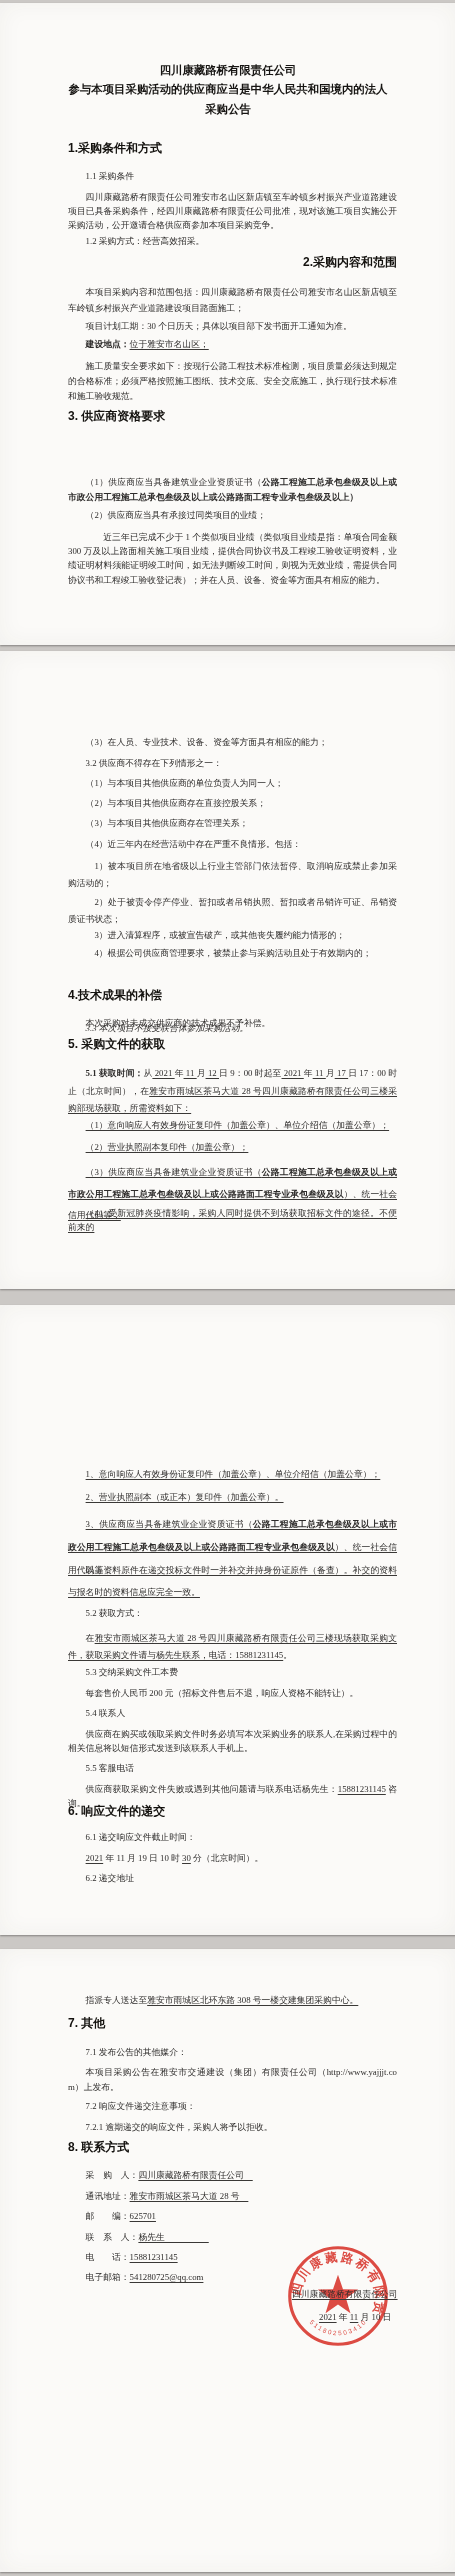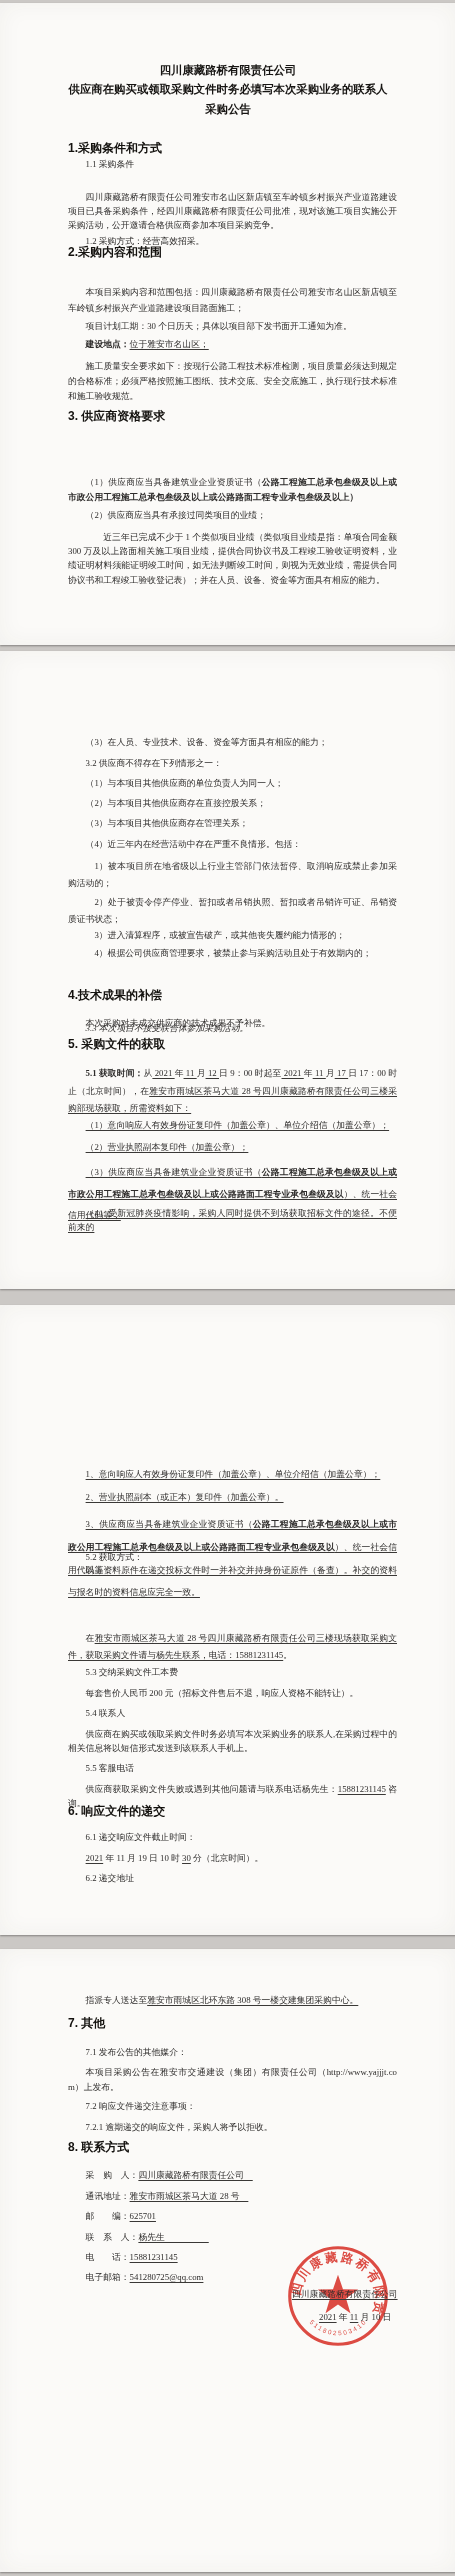--- a/index.html
+++ b/index.html
@@ -34,27 +34,27 @@
     </text>
     <text font-family="Liberation Sans, DejaVu Sans, sans-serif" font-size="12" fill="#d8342b">
       <textPath href="#arcSerial" startOffset="10" textLength="120" lengthAdjust="spacing">511802503410</textPath>
     </text>
   </svg>
 <div class="page" style="top: 3.4px; height: 642px;"></div>
     <div class="page" style="top: 651px; height: 638px;"></div>
     <div class="page" style="top: 1305px; height: 630px;"></div>
     <div class="page" style="top: 1949px; height: 623px;"></div>
     <div class="blk title" style="top: 64px;"><span class="seg">四川康藏路桥有限责任公司</span></div>
-    <div class="blk title" style="top: 83px;"><span class="seg">供应商在购买或领取采购文件时务必填写本次采购业务的联系人</span></div>
+    <div class="blk title" style="top: 83px;"><span class="seg">参与本项目采购活动的供应商应当是中华人民共和国境内的法人</span></div>
     <div class="blk title" style="top: 103px;"><span class="seg">采购公告</span></div>
     <div class="blk heading" style="top: 142px;"><span class="seg">1.采购条件和方式</span></div>
-    <div class="blk para" style="top: 158px; text-indent: 2em;"><span class="seg">1.1 采购条件</span></div>
+    <div class="blk para" style="top: 170px; text-indent: 2em;"><span class="seg">1.1 采购条件</span></div>
     <div class="blk para" style="top: 190px; line-height: 14.2px; text-indent: 2em;"><span class="seg">四川康藏路桥有限责任公司雅安市名山区新店镇至车岭镇乡村振兴产业道路建设项目已具备采购条件，经四川康藏路桥有限责任公司批准，现对该施工项目实施公开采购活动，公开邀请合格供应商参加本项目采购竞争。</span></div>
     <div class="blk para" style="top: 235px; text-indent: 2em;"><span class="seg">1.2 采购方式：经营高效招采。</span></div>
-    <div class="blk heading" style="top: 246px;"><span class="seg">2.采购内容和范围</span></div>
+    <div class="blk heading" style="top: 256px; text-align: right;"><span class="seg">2.采购内容和范围</span></div>
     <div class="blk para" style="top: 284px; line-height: 16px; text-indent: 2em;"><span class="seg">本项目采购内容和范围包括：四川康藏路桥有限责任公司雅安市名山区新店镇至车岭镇乡村振兴产业道路建设项目路面施工；</span></div>
     <div class="blk para" style="top: 320px; text-indent: 2em;"><span class="seg">项目计划工期：30 个日历天；具体以项目部下发书面开工通知为准。</span></div>
     <div class="blk para" style="top: 338px; text-indent: 2em;"><span class="seg b">建设地点：</span><span class="seg u">位于雅安市名山区；</span></div>
     <div class="blk para" style="top: 359px; line-height: 15px; text-indent: 2em;"><span class="seg">施工质量安全要求如下：按现行公路工程技术标准检测，项目质量必须达到规定的合格标准；必须严格按照施工图纸、技术交底、安全交底施工，执行现行技术标准和施工验收规范。</span></div>
     <div class="blk heading" style="top: 410px;"><span class="seg">3. 供应商资格要求</span></div>
     <div class="blk para" style="top: 475px; line-height: 15px; text-indent: 2em;"><span class="seg">（1）供应商应当具备建筑业企业资质证书（</span><span class="seg b">公路工程施工总承包叁级及以上或市政公用工程施工总承包叁级及以上或公路路面工程专业承包叁级及以上）</span></div>
     <div class="blk para" style="top: 509px; text-indent: 2em;"><span class="seg">（2）供应商应当具有承接过同类项目的业绩；</span></div>
     <div class="blk para" style="top: 530px; line-height: 14.2px; text-indent: 4em;"><span class="seg">近三年已完成不少于 1 个类似项目业绩（类似项目业绩是指：单项合同金额 300 万及以上路面相关施工项目业绩，提供合同协议书及工程竣工验收证明资料，业绩证明材料须能证明竣工时间，如无法判断竣工时间，则视为无效业绩，需提供合同协议书和工程竣工验收登记表）；并在人员、设备、资金等方面具有相应的能力。</span></div>
     <div class="blk para" style="top: 736px; text-indent: 2em;"><span class="seg">（3）在人员、专业技术、设备、资金等方面具有相应的能力；</span></div>
     <div class="blk para" style="top: 757px; text-indent: 2em;"><span class="seg">3.2 供应商不得存在下列情形之一：</span></div>
@@ -72,21 +72,21 @@
     <div class="blk heading" style="top: 1038px;"><span class="seg">5. 采购文件的获取</span></div>
     <div class="blk para" style="top: 1065px; line-height: 17.7px; text-indent: 2em;"><span class="seg b">5.1 获取时间：</span><span class="seg">从</span><span class="seg u"> 2021 </span><span class="seg">年</span><span class="seg u"> 11 </span><span class="seg">月</span><span class="seg u"> 12 </span><span class="seg">日 9：00 时起至</span><span class="seg u"> 2021 </span><span class="seg">年</span><span class="seg u"> 11 </span><span class="seg">月</span><span class="seg u"> 17 </span><span class="seg">日 17：00 时止（北京时间），在</span><span class="seg u">雅安市雨城区茶马大道 28 号四川康藏路桥有限责任公司三楼采购部现场获取，所需资料如下：</span></div>
     <div class="blk para" style="top: 1119px; text-indent: 2em;"><span class="seg u">（1）意向响应人有效身份证复印件（加盖公章）、单位介绍信（加盖公章）；</span></div>
     <div class="blk para" style="top: 1141px; text-indent: 2em;"><span class="seg u">（2）营业执照副本复印件（加盖公章）；</span></div>
     <div class="blk para" style="top: 1162px; line-height: 21.7px; text-indent: 2em;"><span class="seg u">（3）供应商应当具备建筑业企业资质证书（</span><span class="seg u b">公路工程施工总承包叁级及以上或市政公用工程施工总承包叁级及以上或公路路面工程专业承包叁级及以</span><span class="seg u">）、统一社会信用代码等；</span></div>
     <div class="blk para" style="top: 1207px; text-indent: 2em;"><span class="seg u">（4）受新冠肺炎疫情影响，采购人同时提供不到场获取招标文件的途径。不便前来的</span></div>
     <div class="blk para" style="top: 1468px; text-indent: 2em;"><span class="seg u">1、意向响应人有效身份证复印件（加盖公章）、单位介绍信（加盖公章）；</span></div>
     <div class="blk para" style="top: 1491px; text-indent: 2em;"><span class="seg u">2、营业执照副本（或正本）复印件（加盖公章）。</span></div>
     <div class="blk para" style="top: 1513px; line-height: 23px; text-indent: 2em;"><span class="seg u">3、供应商应当具备建筑业企业资质证书（</span><span class="seg u b">公路工程施工总承包叁级及以上或市政公用工程施工总承包叁级及以上或公路路面工程专业承包叁级及以</span><span class="seg u">）、统一社会信用代码等；</span></div>
     <div class="blk para" style="top: 1560px; line-height: 21.7px; text-indent: 2em;"><span class="seg u">以上资料原件在递交投标文件时一并补交并持身份证原件（备查）。补交的资料与报名时的资料信息应完全一致。</span></div>
-    <div class="blk para" style="top: 1551px; text-indent: 2em;"><span class="seg">5.2 获取方式：</span></div>
+    <div class="blk para" style="top: 1607px; text-indent: 2em;"><span class="seg">5.2 获取方式：</span></div>
     <div class="blk para" style="top: 1630px; line-height: 16.5px; text-indent: 2em;"><span class="seg">在</span><span class="seg u">雅安市雨城区茶马大道 28 号四川康藏路桥有限责任公司三楼现场获取采购文件，获取采购文件请与杨先生联系，电话：15881231145</span><span class="seg">。</span></div>
     <div class="blk para" style="top: 1666px; text-indent: 2em;"><span class="seg">5.3 交纳采购文件工本费</span></div>
     <div class="blk para" style="top: 1687px; text-indent: 2em;"><span class="seg">每套售价人民币 200 元（招标文件售后不退，响应人资格不能转让）。</span></div>
     <div class="blk para" style="top: 1707px; text-indent: 2em;"><span class="seg">5.4 联系人</span></div>
     <div class="blk para" style="top: 1728px; line-height: 13.7px; text-indent: 2em;"><span class="seg">供应商在购买或领取采购文件时务必填写本次采购业务的联系人,在采购过程中的相关信息将以短信形式发送到该联系人手机上。</span></div>
     <div class="blk para" style="top: 1762px; text-indent: 2em;"><span class="seg">5.5 客服电话</span></div>
     <div class="blk para" style="top: 1783px; text-indent: 2em;"><span class="seg">供应商获取采购文件失败或遇到其他问题请与联系电话杨先生：</span><span class="seg u">15881231145</span><span class="seg"> 咨询。</span></div>
     <div class="blk heading" style="top: 1805px;"><span class="seg">6. 响应文件的递交</span></div>
     <div class="blk para" style="top: 1831px; text-indent: 2em;"><span class="seg">6.1 递交响应文件截止时间：</span></div>
     <div class="blk para" style="top: 1852px; text-indent: 2em;"><span class="seg u">2021</span><span class="seg"> 年 11 月 19 日 10 时 </span><span class="seg u">30</span><span class="seg"> 分（北京时间）。</span></div>

